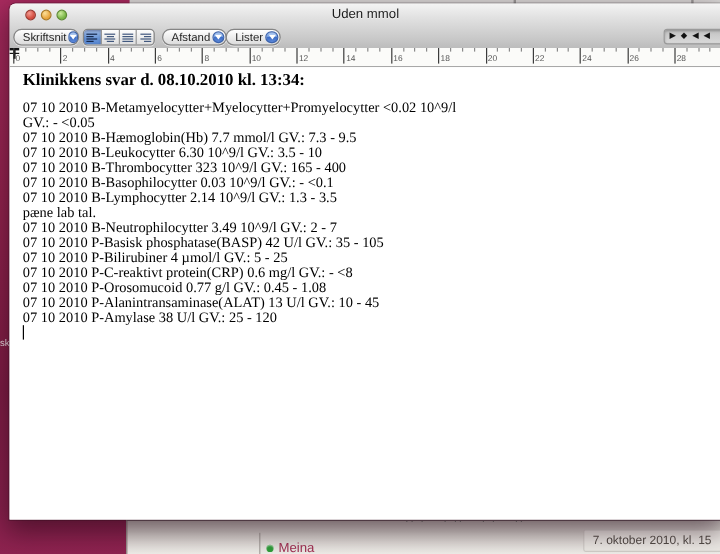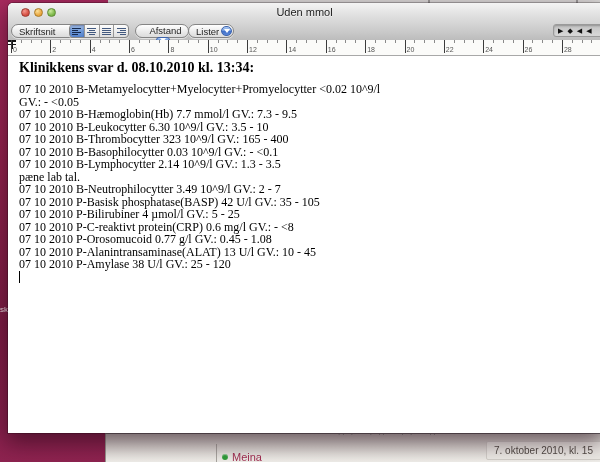--- a/index.html
+++ b/index.html
@@ -18,21 +18,21 @@
   .date-box{position:absolute;left:380px;top:7px;width:118px;height:17px;
             background:#edebe6;border:1px solid #d2cfca;border-radius:2px;
             font-size:10px;line-height:17px;color:#524d47;padding-left:7px;white-space:nowrap;overflow:hidden;}
   .pane-divider{position:absolute;left:110px;top:10px;bottom:0;width:1px;background:#a8a5a0;}
   .meina{position:absolute;left:116px;top:17px;font-size:11px;color:#a12f52;display:flex;align-items:center;white-space:nowrap;}
   .meina .dot{width:6px;height:6px;border-radius:50%;background:#2f9e3a;margin-right:4px;display:inline-block;
               box-shadow:inset 0 1px 1px rgba(255,255,255,.5);}
 
   .specks{position:absolute;left:338px;top:428px;width:145px;height:7px;overflow:hidden;
           font-size:8px;color:#3a3a3a;letter-spacing:2px;filter:blur(.5px);opacity:.75;z-index:30;}
-  .edge-text{position:absolute;left:0;top:305px;font-size:8px;color:rgba(255,255,255,.9);z-index:5;}
+  .edge-text{position:absolute;left:0;top:281px;font-size:8px;color:rgba(255,255,255,.9);z-index:5;}
 
   
   .window{position:absolute;left:8px;top:3px;width:593px;height:430px;border-radius:5px 0 0 0;
           background:#fff;box-shadow:0 8px 22px 2px rgba(35,5,20,.55),0 0 0 1px rgba(0,0,0,.25);z-index:10;}
   .chrome{position:absolute;left:0;top:0;right:0;height:37px;border-radius:5px 0 0 0;
           background:linear-gradient(180deg,#f4f4f4 0%,#e2e2e2 30%,#c8c8c8 80%,#bcbcbc 100%);
           border-bottom:1px solid #8f8f8f;}
   .titlebar{position:absolute;left:0;top:0;right:0;height:16px;}
   .tl{position:absolute;top:5px;width:9px;height:9px;border-radius:50%;box-sizing:border-box;}
   .tl.red{left:13px;background:radial-gradient(circle at 35% 30%,#f59a90,#d44d40 65%);border:1px solid #9a3a32;}
@@ -119,21 +119,21 @@
   <div class="window">
     <div class="chrome">
       <div class="titlebar">
         <span class="tl red"></span>
         <span class="tl yellow"></span>
         <span class="tl green"></span>
         <span class="title">Uden mmol</span>
       </div>
 
       <div class="toolbar">
-        <div class="combo" style="left:3px;width:74px;">
+        <div class="combo" style="left:3px;width:55px;">
           <span class="combo-label">Skriftsnit</span>
           <span class="combo-arrow">
               <i class="tri"></i>
             </span>
         </div>
 
         <div class="seg-group">
           <div class="seg selected">
             <span class="al left">
                 <b></b>
@@ -161,21 +161,21 @@
           <div class="seg">
             <span class="al right">
                 <b></b>
                 <b></b>
                 <b></b>
                 <b></b>
               </span>
           </div>
         </div>
 
-        <div class="combo" style="left:127px;width:54px;flex-direction:column;">
+        <div class="combo" style="left:127px;width:54px;">
           <span class="combo-label">Afstand</span>
           <span class="combo-arrow">
               <i class="tri"></i>
             </span>
         </div>
 
         <div class="combo" style="left:180px;width:46px;text-align:right;">
           <span class="combo-label">Lister</span>
           <span class="combo-arrow">
               <i class="tri"></i>

